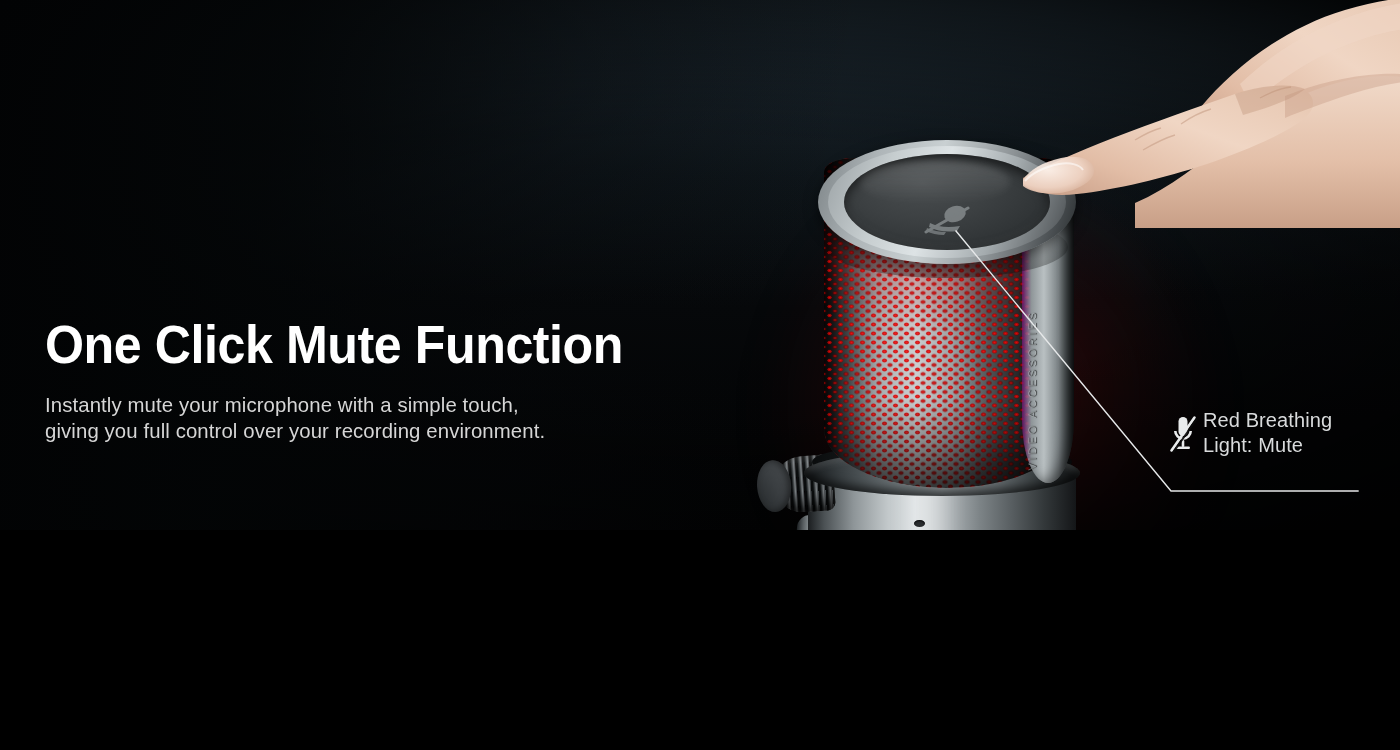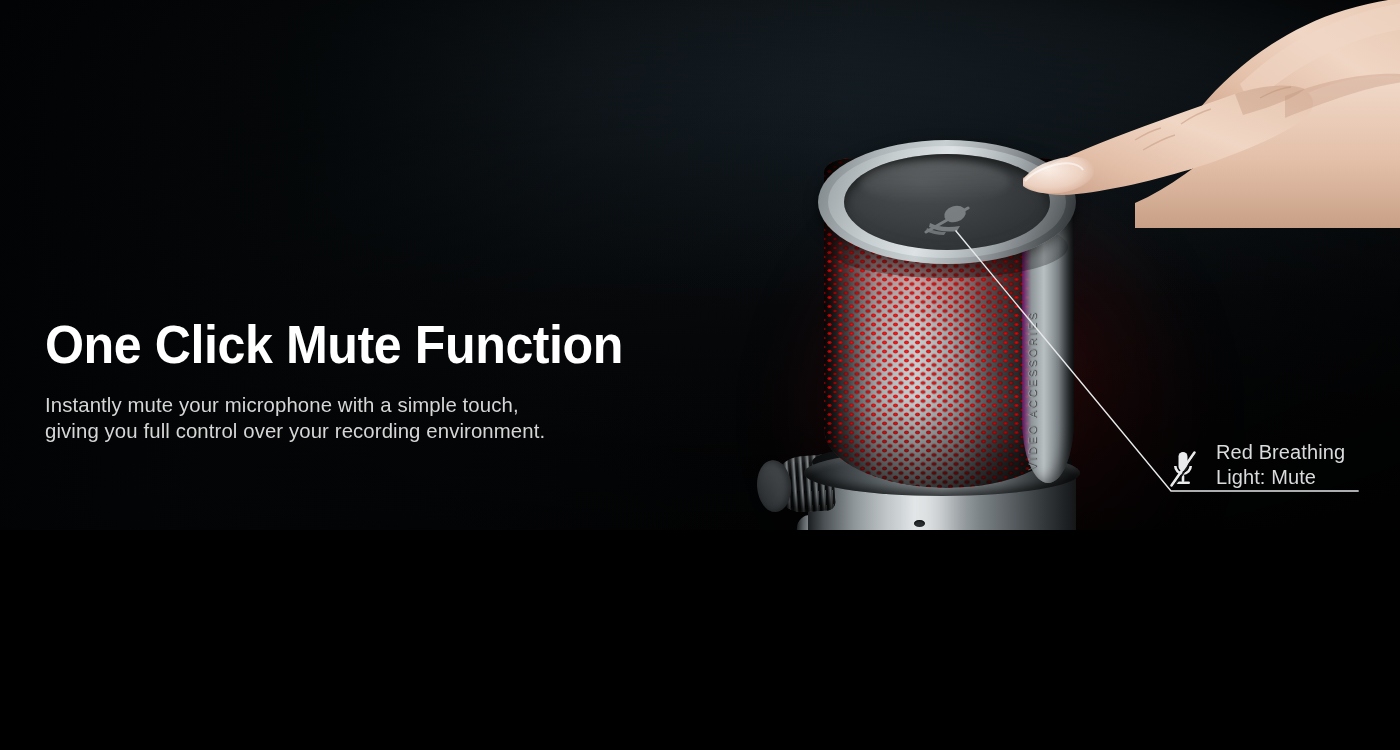--- a/index.html
+++ b/index.html
@@ -367,24 +367,24 @@
 
   
   .hand { position: absolute; left: 985px; top: -12px; width: 430px; height: 240px; }
 
   
   .leader { position: absolute; left: 0; top: 0; width: 1400px; height: 750px; pointer-events: none; }
 
   .callout {
     position: absolute;
     left: 1168px;
-    top: 440px;
+    top: 408px;
     display: flex;
-    align-items: flex-end;
-    gap: 18px;
+    align-items: center;
+    gap: 5px;
   }
   .callout-icon { width: 30px; height: 42px; flex: none; margin-top: 2px; }
   .callout-text {
     font-size: 20px;
     line-height: 25px;
     color: #d9dbdc;
     letter-spacing: .1px;
     white-space: nowrap;
   }
   .callout-text span { display: block; }

